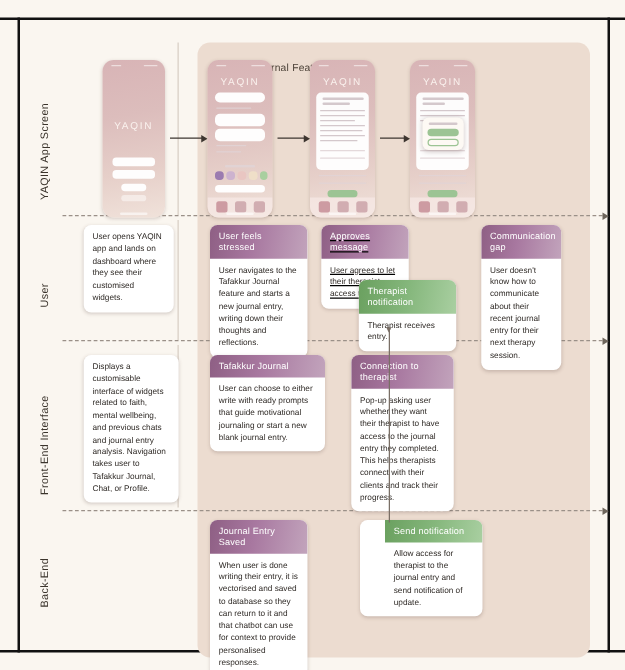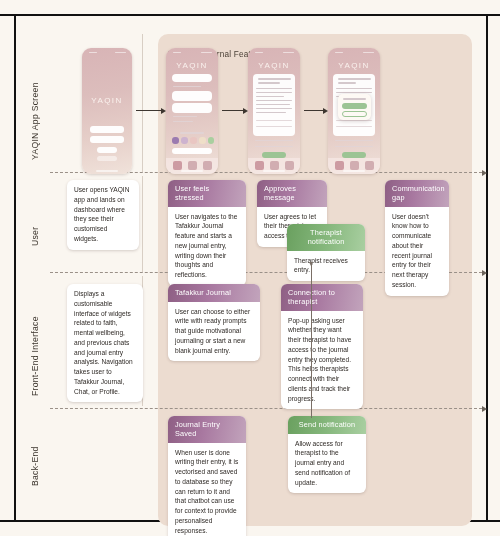--- a/index.html
+++ b/index.html
@@ -67,21 +67,21 @@
   .harrow{position:absolute;height:1px;background:#3d3630;}
   .harrow::after{content:"";position:absolute;right:-4px;top:-2.5px;width:0;height:0;
         border-left:5px solid #3d3630;border-top:3px solid transparent;
         border-bottom:3px solid transparent;}
 
   
   .card{position:absolute;background:#fff;border-radius:6px;
         box-shadow:0 1px 3px rgba(80,60,55,.22);overflow:hidden;}
   .card-hd{padding:4px 7px 4.5px 7px;font-size:7.3px;color:#fff;letter-spacing:.15px;
         background:linear-gradient(100deg,#8e5f84 0%,#a878a0 45%,#c2a4bc 100%);}
-  .card-hd.green{background:linear-gradient(100deg,#6aa05f 0%,#85b77c 50%,#a9cfa1 100%);text-align:center;}
+  .card-hd.green{background:linear-gradient(100deg,#6aa05f 0%,#85b77c 50%,#a9cfa1 100%);}
   .card-bd{padding:5px 7px 6px 7px;font-size:6.6px;line-height:1.48;color:#2f2a26;}
 
   
   .vconn{position:absolute;width:1px;background:#7a6f66;}
   .vconn-head{position:absolute;width:0;height:0;border-top:4px solid #7a6f66;
         border-left:2.5px solid transparent;border-right:2.5px solid transparent;}
 </style>
 </head>
 <body>
 
@@ -211,21 +211,21 @@
 
     <div class="card" style="left:51px;top:164px;width:72px;">
       <div class="card-bd">User opens YAQIN app and lands on dashboard where they see their customised widgets.</div>
     </div>
 
     <div class="card" style="left:152px;top:164px;width:78px;">
       <div class="card-hd">User feels stressed</div>
       <div class="card-bd">User navigates to the Tafakkur Journal feature and starts a new journal entry, writing down their thoughts and reflections.</div>
     </div>
 
-    <div class="card" style="left:241px;top:164px;width:70px;">
+    <div class="card" style="left:241px;top:164px;width:70px;text-decoration:underline;">
       <div class="card-hd">Approves message</div>
       <div class="card-bd">User agrees to let their therapist access their entry.</div>
     </div>
 
     <div class="card" style="left:271px;top:208px;width:78px;">
       <div class="card-hd green">Therapist notification</div>
       <div class="card-bd">Therapist receives entry.</div>
     </div>
 
     <div class="card" style="left:369px;top:164px;width:64px;">
@@ -246,21 +246,21 @@
       <div class="card-hd">Connection to therapist</div>
       <div class="card-bd">Pop-up asking user whether they want their therapist to have access to the journal entry they completed.
 This helps therapists connect with their clients and track their progress.</div>
     </div>
 
     <div class="card" style="left:152px;top:400px;width:78px;">
       <div class="card-hd">Journal Entry Saved</div>
       <div class="card-bd">When user is done writing their entry, it is vectorised and saved to database so they can return to it and that chatbot can use for context to provide personalised responses.</div>
     </div>
 
-    <div class="card" style="left:272px;top:400px;width:78px;">
+    <div class="card" style="left:272px;top:400px;width:78px;padding-left:20px;">
       <div class="card-hd green">Send notification</div>
       <div class="card-bd">Allow access for therapist to the journal entry and send notification of update.</div>
     </div>
 
     <div class="vconn" style="left:295px;top:246px;height:156px;"></div>
     <div class="vconn-head" style="left:292.5px;top:246px;"></div>
 
   </div>
 </div>
 

